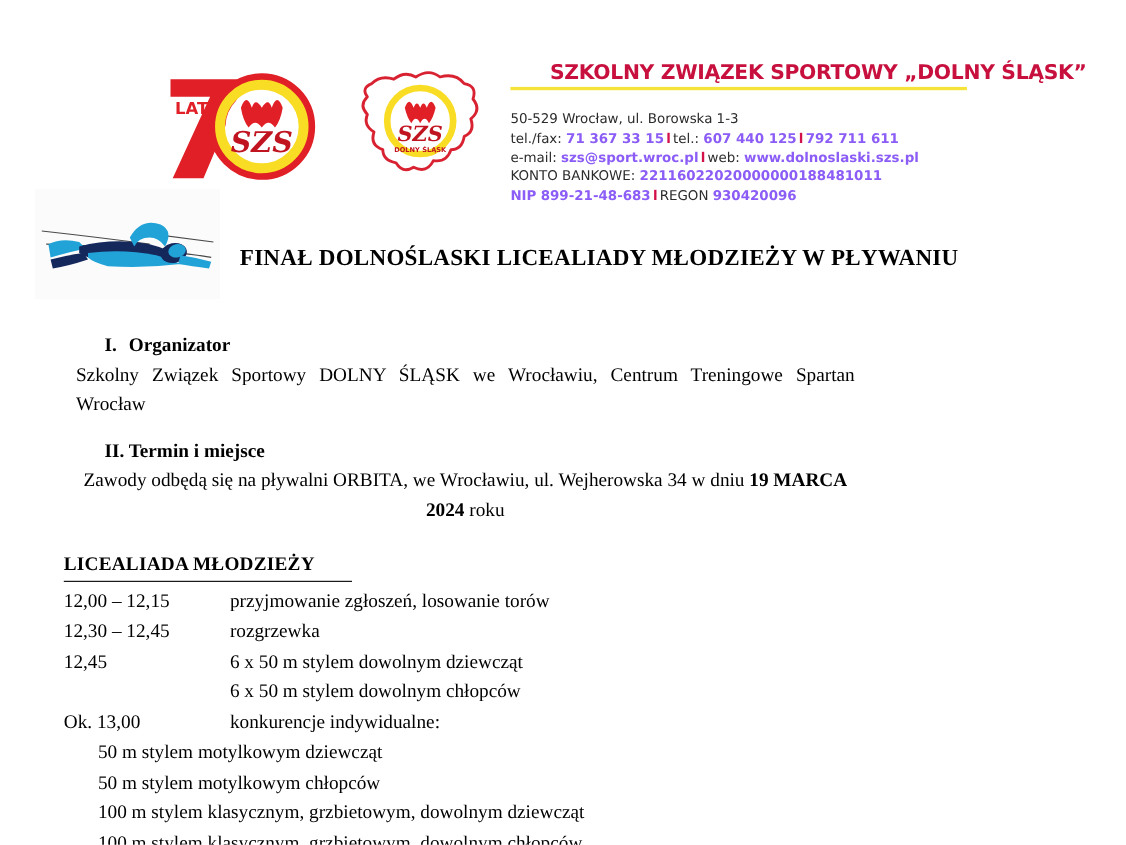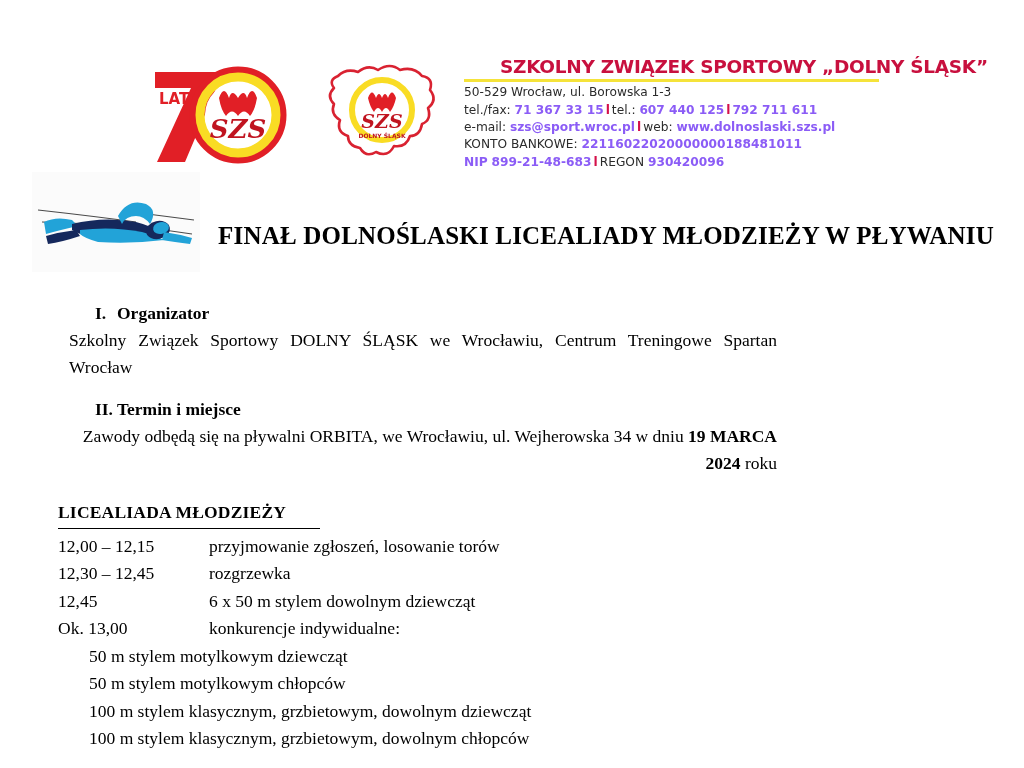--- a/index.html
+++ b/index.html
@@ -57,21 +57,21 @@
     line-height: 1.15;
     margin-left: 36px;
   }
   .org-rule {
     margin-top: 2px;
     width: 415px;
     height: 3px;
     background: #F5E33A;
   }
   .org-contact {
-    margin-top: 2px;
+    margin-top: 18px;
     font-family: "DejaVu Sans", sans-serif;
     font-size: 12.2px;
     color: #2b2b2b;
     line-height: 1.42;
     white-space: nowrap;
   }
   .org-contact .b { font-weight: bold; color: #8b5cf6; }
   .org-contact .sep {
     color: #D4104A;
     font-weight: bold;
@@ -85,21 +85,21 @@
     top: 172px;
     width: 168px;
     height: 100px;
     background: #fbfbfb;
   }
   .doc-title {
     position: absolute;
     left: 218px;
     top: 222px;
     font-family: "Liberation Serif", serif;
-    font-size: 25px;
+    font-size: 21px;
     font-weight: bold;
     letter-spacing: 0.2px;
     white-space: nowrap;
   }
 
   
   .doc-body {
     position: absolute;
     left: 0;
     top: 300px;
@@ -119,21 +119,21 @@
     display: inline-block;
     min-width: 22px;
   }
   .section-body {
     font-size: 17.5px;
     line-height: 1.56;
     padding-left: 69px;
     padding-right: 75px;
     text-align: justify;
   }
-  .section-body.no-justify { text-align: right; }
+  .section-body.no-justify { text-align: center; }
   .section-body b { font-weight: bold; }
 
   .schedule {
     margin-top: 22px;
     padding-left: 58px;
     font-size: 17.5px;
     line-height: 1.57;
   }
   .sched-title {
     font-weight: bold;
@@ -282,20 +282,21 @@
     <div class="sched-row">
       <span class="sched-time">12,30 – 12,45</span>
       <span class="sched-desc">rozgrzewka</span>
     </div>
     <div class="sched-row">
       <span class="sched-time">12,45</span>
       <span class="sched-desc">6 x 50 m stylem dowolnym dziewcząt</span>
     </div>
     <div class="sched-row">
       <span class="sched-time"></span>
+      <span class="sched-desc">6 x 50 m stylem dowolnym chłopców</span>
     </div>
     <div class="sched-row">
       <span class="sched-time">Ok. 13,00</span>
       <span class="sched-desc">konkurencje indywidualne:</span>
     </div>
 
     <div class="sched-indent">50 m stylem  motylkowym dziewcząt</div>
     <div class="sched-indent">50 m stylem  motylkowym chłopców</div>
     <div class="sched-indent">100 m stylem klasycznym, grzbietowym, dowolnym dziewcząt</div>
     <div class="sched-indent">100 m stylem klasycznym, grzbietowym, dowolnym chłopców</div>

